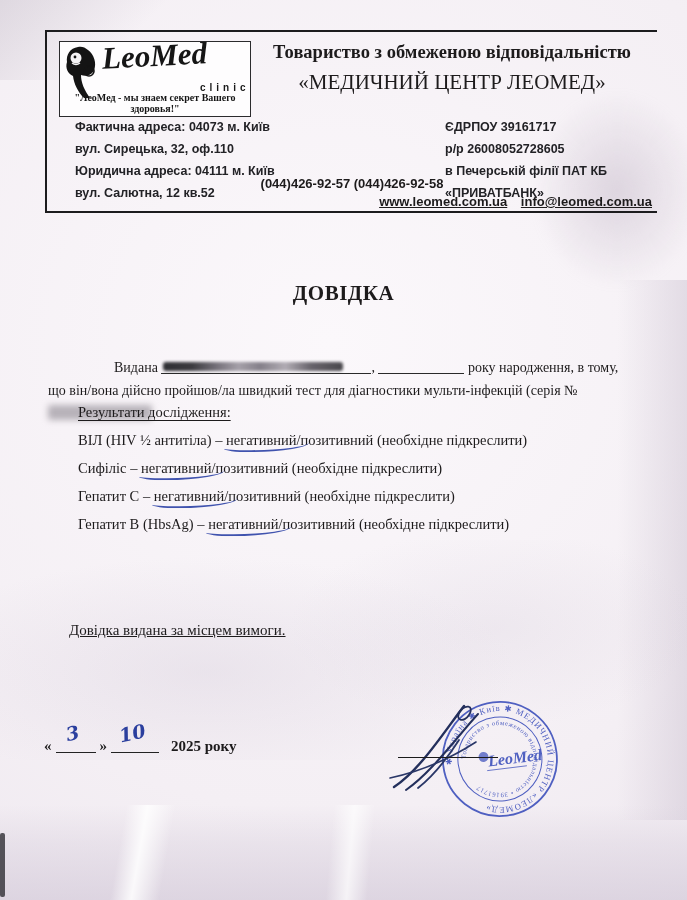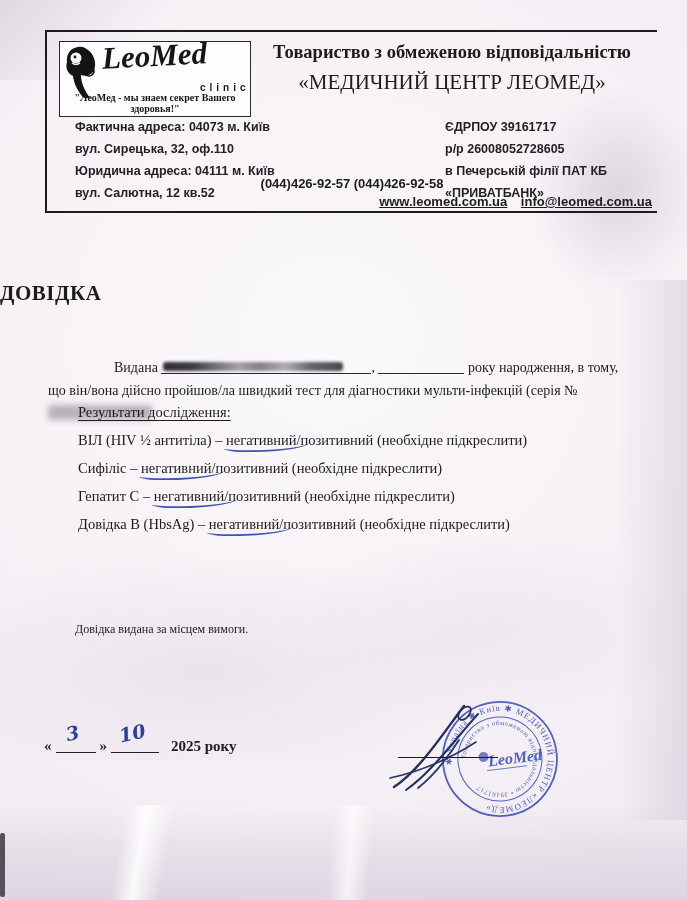--- a/index.html
+++ b/index.html
@@ -28,36 +28,36 @@
   .company-l1{font-size:18.5px;font-weight:bold;}
   .company-l2{font-size:21px;font-weight:normal;margin-top:7px;}
   .info-col{position:absolute;top:84px;font-family:"Liberation Sans",sans-serif;font-size:12.5px;font-weight:bold;line-height:22px;color:#222226;}
   .col-left{left:28px;}
   .col-right{left:398px;}
   .phones{position:absolute;left:0;top:144px;width:100%;text-align:center;font-family:"Liberation Sans",sans-serif;font-size:13px;font-weight:bold;}
   .web{position:absolute;left:0;top:162px;width:100%;text-align:right;font-family:"Liberation Sans",sans-serif;font-size:13px;font-weight:bold;}
   .web span{text-decoration:underline;margin:0 5px;}
 
   
-  .doc-title{position:absolute;left:0;top:281px;width:100%;text-align:left;font-size:21px;font-weight:bold;letter-spacing:.5px;}
+  .doc-title{position:absolute;left:0;top:281px;width:100%;text-align:center;font-size:21px;font-weight:bold;letter-spacing:.5px;}
   .para{position:absolute;left:48px;top:356px;width:600px;font-size:14px;line-height:23px;}
   .ind{display:inline-block;width:66px;}
   .blank{display:inline-block;border-bottom:1.2px solid #2a2a2a;height:14px;position:relative;vertical-align:-2px;}
   .b1{width:210px;}
   .b2{width:86px;}
   .smudge{position:absolute;left:2px;bottom:2px;width:180px;height:9px;border-radius:3px;filter:blur(1.6px);opacity:.92;
     background:linear-gradient(90deg,#1e1e22 0%,#2b2b30 16%,#6b6770 30%,#9e99a2 42%,#7b7680 54%,#aba6ae 68%,#5c5860 82%,#3a383d 100%);}
   .blur-box{display:inline-block;width:104px;height:15px;background:#b7b2b9;filter:blur(3px);border-radius:2px;vertical-align:-2px;}
   .results-heading{position:absolute;left:78px;top:404px;font-size:14.5px;text-decoration:underline;text-underline-offset:3px;}
   .result{position:absolute;left:78px;font-size:14.5px;white-space:nowrap;}
   .r0{top:432px;}.r1{top:460px;}.r2{top:488px;}.r3{top:516px;}
   .pen-mark{position:relative;}
   .pen-mark::after{content:"";position:absolute;left:-2px;bottom:-4px;width:calc(100% + 15px);height:7px;
     border-bottom:2px solid #4053ae;border-radius:0 0 90% 40% / 0 0 12px 5px;transform:rotate(-.6deg);}
-  .place-note{position:absolute;left:75px;top:622px;font-size:12px;}
+  .place-note{position:absolute;left:69px;top:622px;font-size:15px;text-decoration:underline;}
 
   
   .date-line{position:absolute;left:44px;top:738px;font-size:15px;font-weight:bold;}
   .dblank{display:inline-block;border-bottom:1.4px solid #222;height:13px;position:relative;vertical-align:-2px;margin:0 4px;}
   .d1{width:40px;}.d2{width:48px;}
   .hw{position:absolute;color:#2b3f9e;font-style:italic;font-weight:600;font-size:19px;font-family:"DejaVu Serif",serif;transform:rotate(-12deg);}
   .hw-day{left:10px;top:-17px;}
   .hw-month{left:8px;top:-17px;}
   .yr{margin-left:8px;}
   .sig-line{position:absolute;left:398px;top:757px;width:100px;border-top:1.6px solid #1b1b1b;}
@@ -131,21 +131,21 @@
   <div class="result r1">
     <span>Сифіліс – </span><span class="pen-mark">негативний</span><span>/позитивний (необхідне підкреслити)</span>
   </div>
   <div class="result r0">
     <span>ВІЛ (HIV ½ антитіла) – </span><span class="pen-mark">негативний</span><span>/позитивний (необхідне підкреслити)</span>
   </div>
   <div class="result r2">
     <span>Гепатит С – </span><span class="pen-mark">негативний</span><span>/позитивний (необхідне підкреслити)</span>
   </div>
   <div class="result r3">
-    <span>Довідка В (HbsAg) – </span><span class="pen-mark">негативний</span><span>/позитивний (необхідне підкреслити)</span>
+    <span>Гепатит В (HbsAg) – </span><span class="pen-mark">негативний</span><span>/позитивний (необхідне підкреслити)</span>
   </div>
 
   <div class="place-note">Довідка видана за місцем вимоги.</div>
 
   <div class="date-line">
     <span>«</span><span class="dblank d1"><span class="hw hw-day">3</span></span><span>»</span><span class="dblank d2"><span class="hw hw-month">10</span></span><span class="yr">2025 року</span>
   </div>
 
   <div class="stamp-wrap">
     <svg width="140" height="130" viewBox="0 0 140 130">

